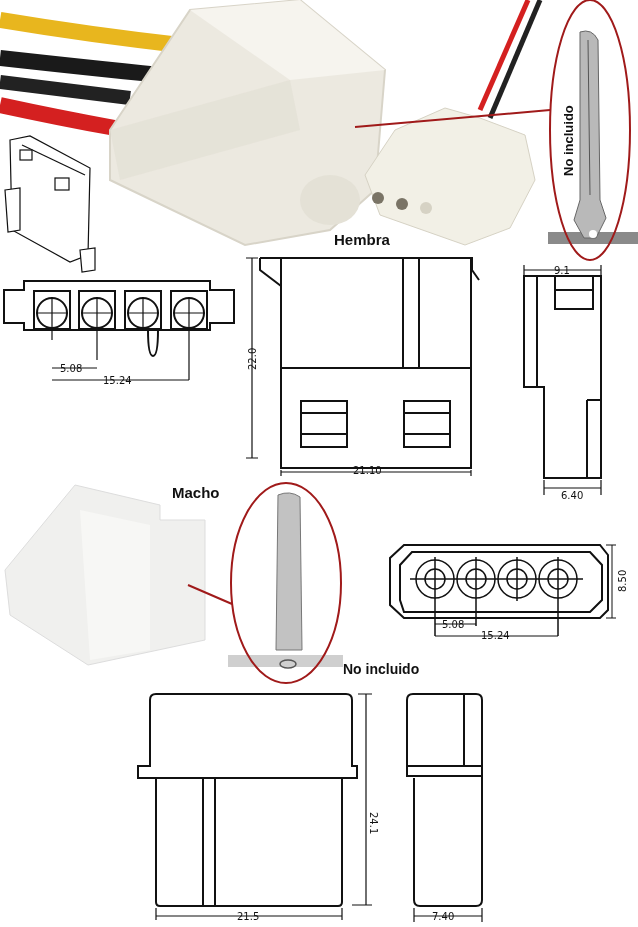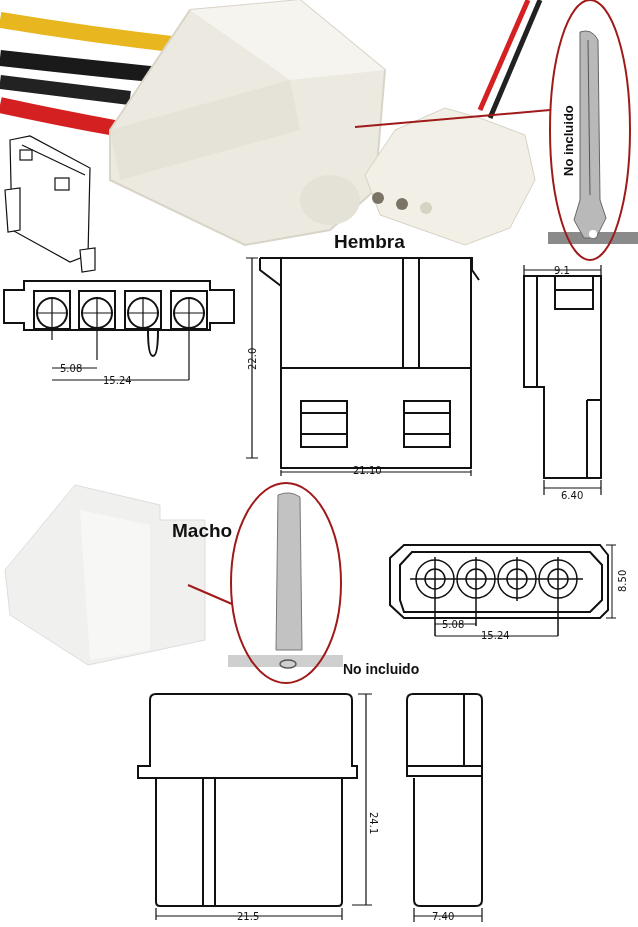--- a/index.html
+++ b/index.html
@@ -1,18 +1,18 @@
 <!DOCTYPE html>
 <html><head>
   <meta charset="utf-8">
   <style>
     html, body { margin: 0; padding: 0; background: #ffffff; }
     body { width: 638px; height: 927px; position: relative; overflow: hidden; font-family: "Liberation Sans", sans-serif; }
     svg { position: absolute; left: 0; top: 0; }
-    .label { position: absolute; font-family: "Liberation Sans", sans-serif; font-weight: bold; color: #111; font-size: 19px; white-space: nowrap; }
+    .label { position: absolute; font-family: "Liberation Sans", sans-serif; font-weight: bold; color: #111; font-size: 15px; white-space: nowrap; }
     .dim { font-family: "DejaVu Sans", sans-serif; font-size: 10px; fill: #111; }
     .vert { transform-origin: left top; transform: rotate(-90deg); }
   </style>
 </head>
 <body>
 
 <svg width="638" height="927">
 
   <g>
     <path d="M0 20 Q90 35 180 45" stroke="#e8b61e" stroke-width="16" fill="none"></path>
@@ -152,15 +152,15 @@
   <text class="dim" x="561" y="499">6.40</text>
   <text class="dim" x="442" y="628">5.08</text>
   <text class="dim" x="481" y="639">15.24</text>
   <text class="dim" x="626" y="592" transform="rotate(-90 626 592)">8.50</text>
   <text class="dim" x="237" y="920">21.5</text>
   <text class="dim" x="370" y="812" transform="rotate(90 370 812)">24.1</text>
   <text class="dim" x="432" y="920">7.40</text>
 </svg>
 
 <div class="label" style="left:334px; top:231px;">Hembra</div>
-<div class="label" style="left:172px; top:520px;">Macho</div>
+<div class="label" style="left:172px; top:484px;">Macho</div>
 <div class="label" style="left:343px; top:661px; font-size:14px;">No incluido</div>
 <div class="label vert" style="left:561px; top:176px; font-size:13px;">No incluido</div>
 
 </body></html>

